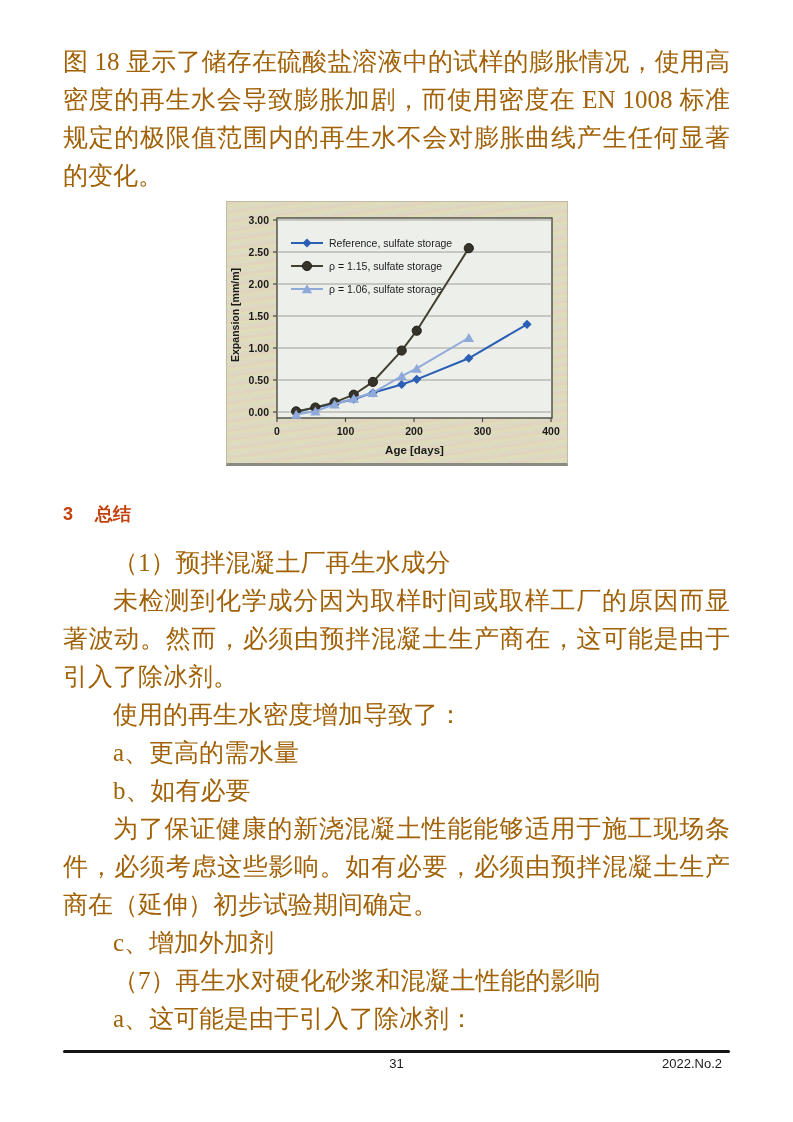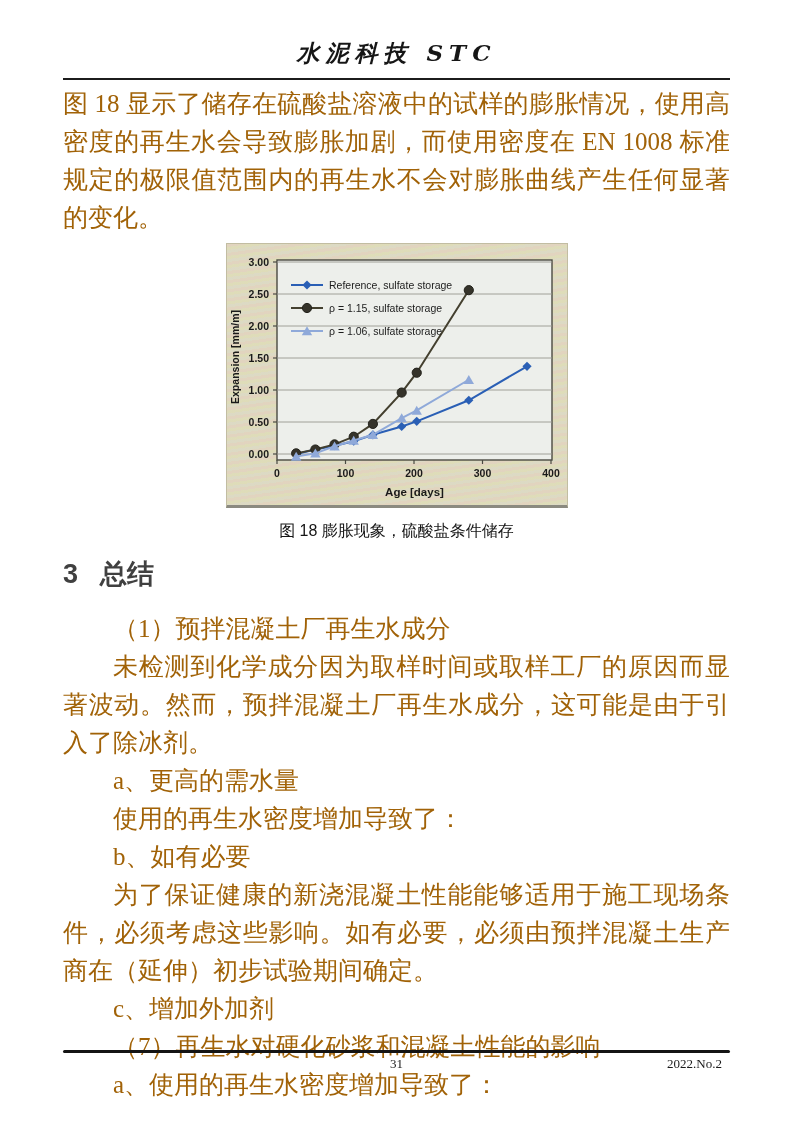--- a/index.html
+++ b/index.html
@@ -45,51 +45,47 @@
     border: 1px solid #c2bda2;
     border-bottom: 3px solid #8b8a80;
   }
   .caption {
     margin-top: 8px;
     font-size: 16px;
     color: #151515;
     font-family: "Liberation Sans", "DejaVu Sans", sans-serif;
   }
   .section-heading {
-    margin-top: 14px;
+    margin-top: 31px;
     font-family: "Liberation Sans", "DejaVu Sans", sans-serif;
     font-weight: bold;
-    font-size: 27px;
-    color: #404040;
+    font-size: 18px;
+    color: #c2410c;
   }
   .section-heading .sec-num { margin-right: 22px; }
   .summary-paras { margin-top: 18px; }
   .footer { position: absolute; left: 63px; right: 63px; top: 1050px; }
   .footer-rule { height: 3px; background: #141414; border-radius: 2px; }
   .footer-row {
     position: relative;
     margin-top: 3px;
-    font-family: Liberation Serif, serif;
+    font-family: Liberation Sans, sans-serif;
     font-size: 13px;
     color: #1a1a1a;
     height: 18px;
   }
   .page-number { position: absolute; left: 50%; transform: translateX(-50%); }
   .issue { position: absolute; right: 8px; }
   svg text { font-family: "Liberation Sans", "DejaVu Sans", sans-serif; }
 </style>
 </head>
 <body>
 
 <div class="page">
   <div class="content">
-    <div class="header">
-      <div class="journal-title">水泥科技 STC</div>
-      <div class="header-rule"></div>
-    </div>
 
     <p class="para intro">图 18 显示了储存在硫酸盐溶液中的试样的膨胀情况，使用高密度的再生水会导致膨胀加剧，而使用密度在 EN 1008 标准规定的极限值范围内的再生水不会对膨胀曲线产生任何显著的变化。</p>
 
     <figure class="figure">
       <div class="chart-wrap">
         <svg id="chart-svg" width="342" height="265" viewBox="0 0 342 265">
             <rect x="50" y="16" width="275" height="200" fill="#edefeb" stroke="#4a4a42" stroke-width="1.4"></rect>
             <g>
               <line x1="50" y1="210" x2="325" y2="210" stroke="#97978f" stroke-width="0.9"></line>
               <line x1="50" y1="178" x2="325" y2="178" stroke="#97978f" stroke-width="0.9"></line>
@@ -167,37 +163,36 @@
               <text x="102" y="44.5" font-size="10.5" fill="#1c1c1c">Reference, sulfate storage</text>
               <line x1="64" y1="64" x2="96" y2="64" stroke="#44402f" stroke-width="2"></line>
               <circle cx="80" cy="64" r="4.6" fill="#35332a" stroke="#23221b" stroke-width="1"></circle>
               <text x="102" y="67.5" font-size="10.5" fill="#1c1c1c">ρ = 1.15, sulfate storage</text>
               <line x1="64" y1="87" x2="96" y2="87" stroke="#8fa9d9" stroke-width="2"></line>
               <path d="M80 82.2 L85.2 91.2 L74.8 91.2 Z" fill="#8fa9d9"></path>
               <text x="102" y="90.5" font-size="10.5" fill="#1c1c1c">ρ = 1.06, sulfate storage</text>
             </g>
           </svg>
       </div>
-      <figcaption class="caption">图 18 膨胀现象，硫酸盐条件储存</figcaption>
     </figure>
 
     <h2 class="section-heading">
       <span class="sec-num">3</span><span>总结</span>
     </h2>
 
     <div class="summary-paras">
         <p class="para indent">（1）预拌混凝土厂再生水成分</p>
-        <p class="para indent">未检测到化学成分因为取样时间或取样工厂的原因而显著波动。然而，预拌混凝土厂再生水成分，这可能是由于引入了除冰剂。</p>
+        <p class="para indent">未检测到化学成分因为取样时间或取样工厂的原因而显著波动。然而，必须由预拌混凝土生产商在，这可能是由于引入了除冰剂。</p>
+        <p class="para indent">使用的再生水密度增加导致了：</p>
         <p class="para indent">a、更高的需水量</p>
-        <p class="para indent">使用的再生水密度增加导致了：</p>
         <p class="para indent">b、如有必要</p>
         <p class="para indent">为了保证健康的新浇混凝土性能能够适用于施工现场条件，必须考虑这些影响。如有必要，必须由预拌混凝土生产商在（延伸）初步试验期间确定。</p>
         <p class="para indent">c、增加外加剂</p>
         <p class="para indent">（7）再生水对硬化砂浆和混凝土性能的影响</p>
-        <p class="para indent">a、使用的再生水密度增加导致了：</p>
+        <p class="para indent">a、这可能是由于引入了除冰剂：</p>
       </div>
   </div>
 
   <div class="footer">
     <div class="footer-rule"></div>
     <div class="footer-row">
       <span class="page-number">31</span>
       <span class="issue">2022.No.2</span>
     </div>
   </div>

